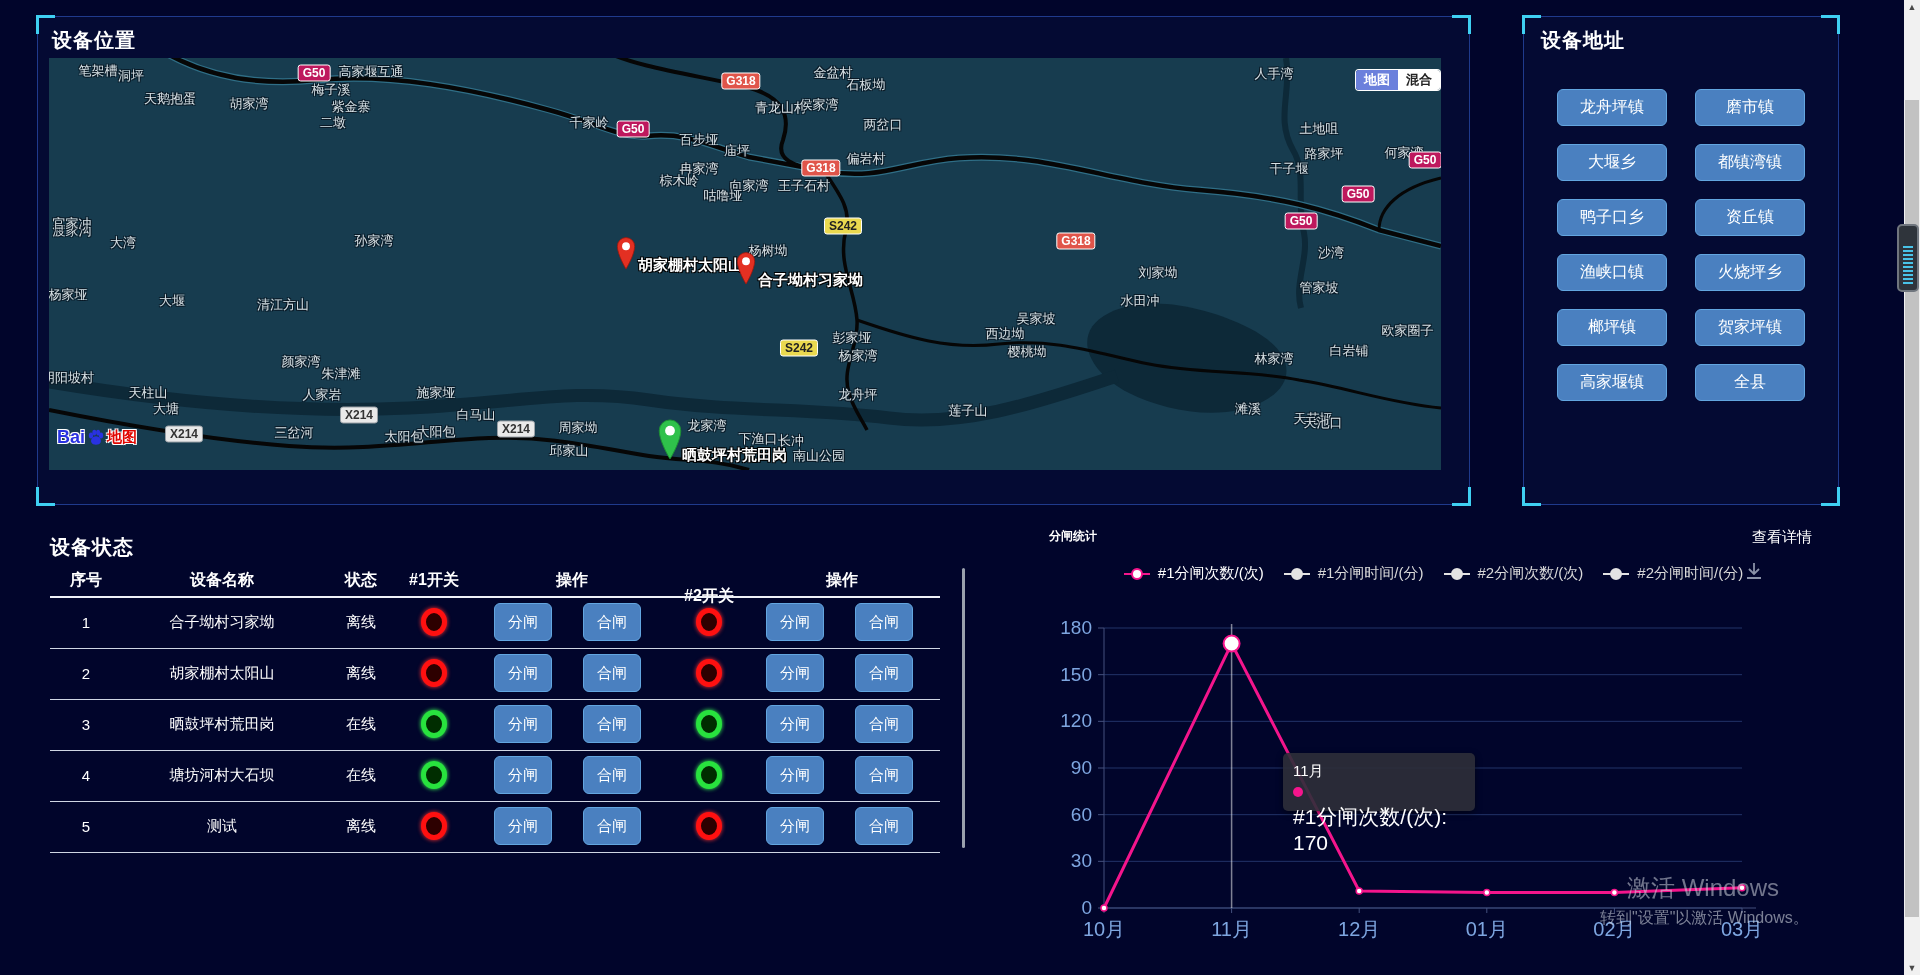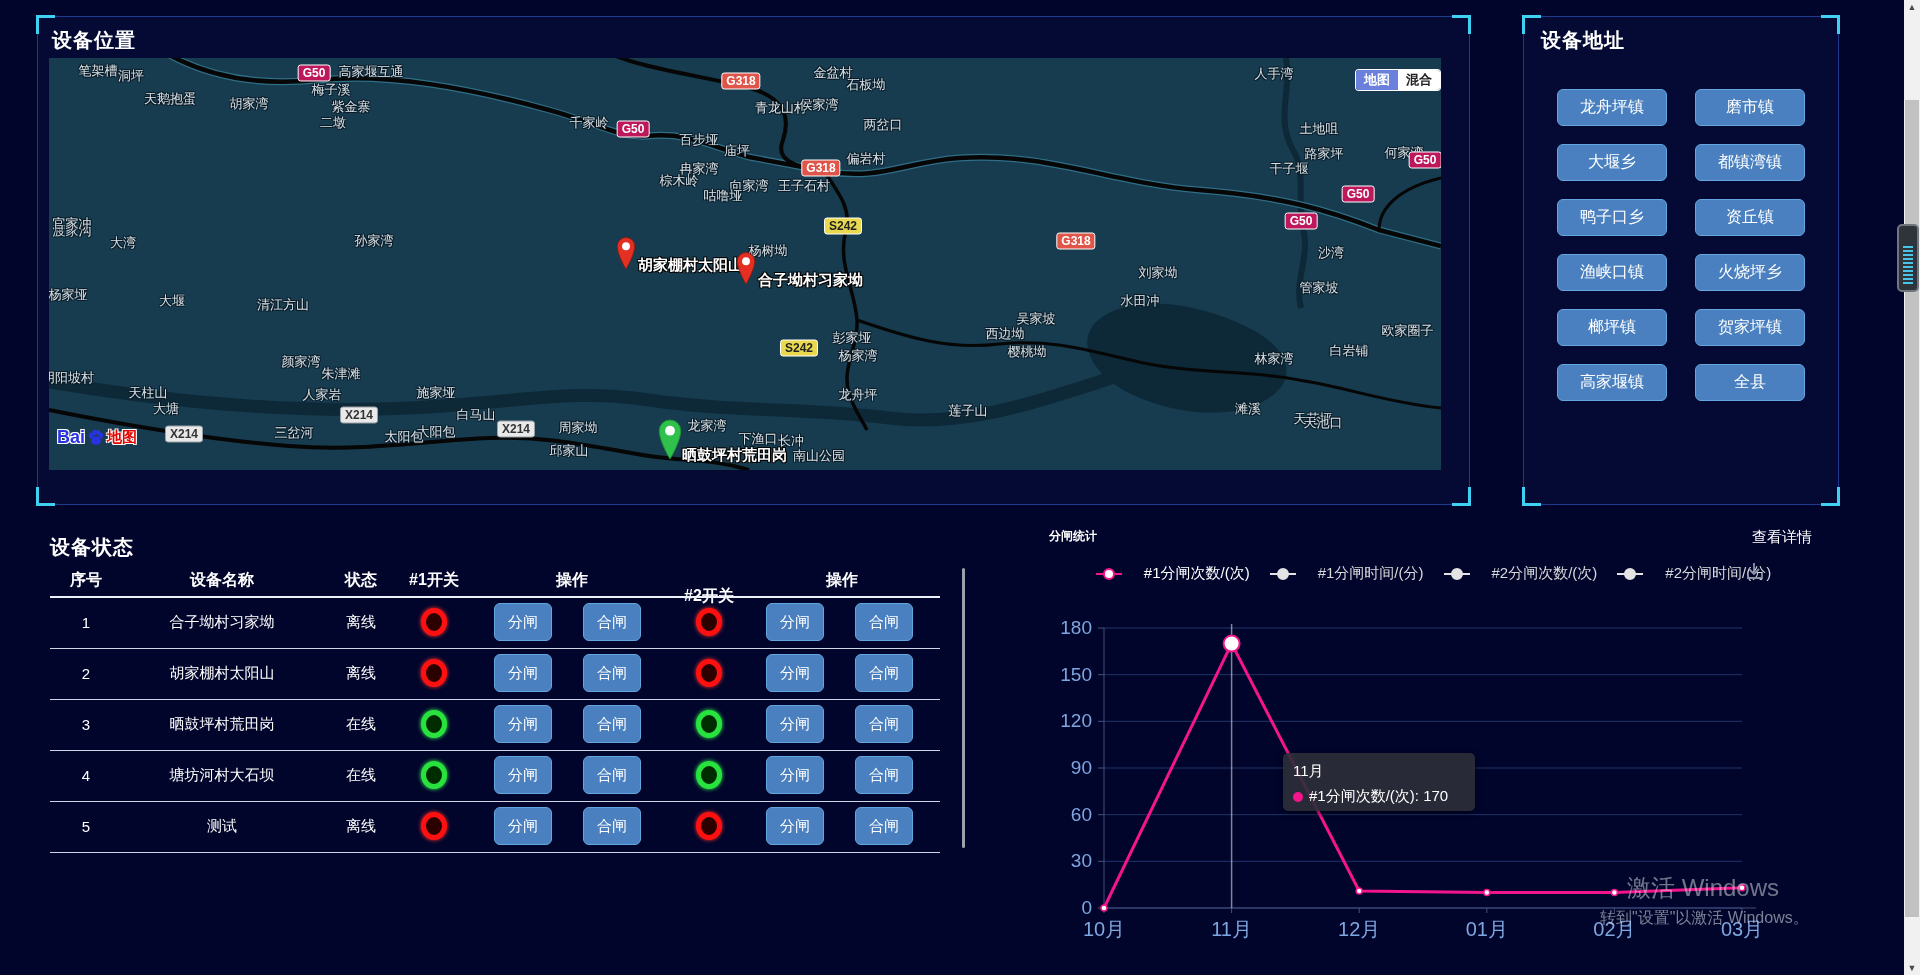--- a/index.html
+++ b/index.html
@@ -51,30 +51,30 @@
   .ind-red{border:5px solid #ff1010;background:#2d0000;box-shadow:0 0 4px #ff3030;}
   .ind-green{border:5px solid #28e23e;background:#002d00;box-shadow:0 0 4px #3bff55;}
   .op-btn{position:absolute;width:58px;height:38px;background:#4a80c0;border:1px solid #63a6e0;border-radius:6px;
      color:#fff;font-size:15px;font-family:inherit;cursor:pointer;}
   #table-scrollbar{position:absolute;left:925px;top:40px;width:3px;height:280px;background:#9aa1ad;border-radius:2px;}
   
   #chart-section{position:absolute;left:1047px;top:520px;width:773px;height:455px;}
   #chart-title{position:absolute;left:2px;top:8px;font-size:12px;font-weight:bold;}
   #details-link{position:absolute;right:8px;top:8px;font-size:15px;color:#fff;cursor:pointer;}
   #legend{position:absolute;left:0;right:0;top:44px;display:flex;justify-content:center;gap:20px;align-items:center;}
-  .lg-item{display:flex;align-items:center;gap:22px;cursor:pointer;text-align:right;}
+  .lg-item{display:flex;align-items:center;gap:8px;cursor:pointer;text-align:right;}
   .lg-marker{position:relative;width:26px;height:12px;}
   .lg-line{position:absolute;left:0;top:5px;width:26px;height:2px;}
   .lg-dot{position:absolute;left:7px;top:0;width:8px;height:8px;border-radius:50%;border:2px solid;}
   .lg-text{font-size:15px;}
   #download-icon{position:absolute;right:55px;top:40px;cursor:pointer;}
   #tooltip{position:absolute;left:236px;top:233px;width:172px;height:40px;background:rgba(46,47,56,0.9);
      border-radius:5px;padding:9px 10px;box-shadow:0 2px 6px rgba(0,0,0,.5);}
   #tooltip .tt-title{font-size:15px;color:#fff;margin-bottom:6px;}
-  #tooltip .tt-row{display:flex;align-items:center;gap:6px;font-size:15px;color:#fff;}
+  #tooltip .tt-row{display:flex;align-items:flex-start;gap:6px;font-size:21px;color:#fff;flex-direction:column;}
   #tooltip .tt-dot{width:10px;height:10px;border-radius:50%;}
   
   #wm1{position:absolute;left:1627px;top:872px;font-size:24px;color:rgba(205,210,220,0.55);}
   #wm2{position:absolute;left:1600px;top:908px;font-size:16px;color:rgba(205,210,220,0.6);}
   
   #scrollbar{position:absolute;right:0;top:0;width:16px;height:975px;background:#f1f1f1;}
   #sb-thumb{position:absolute;left:1px;top:100px;width:14px;height:817px;background:#c2c2c2;}
   .sb-arrow{position:absolute;left:0;width:16px;height:14px;color:#4a4a4a;font-size:9px;text-align:center;line-height:14px;}
   #osd{position:absolute;right:1px;top:224px;width:22px;height:68px;background:#2f343b;border:2px solid #70767e;
      border-radius:5px;box-sizing:border-box;}

